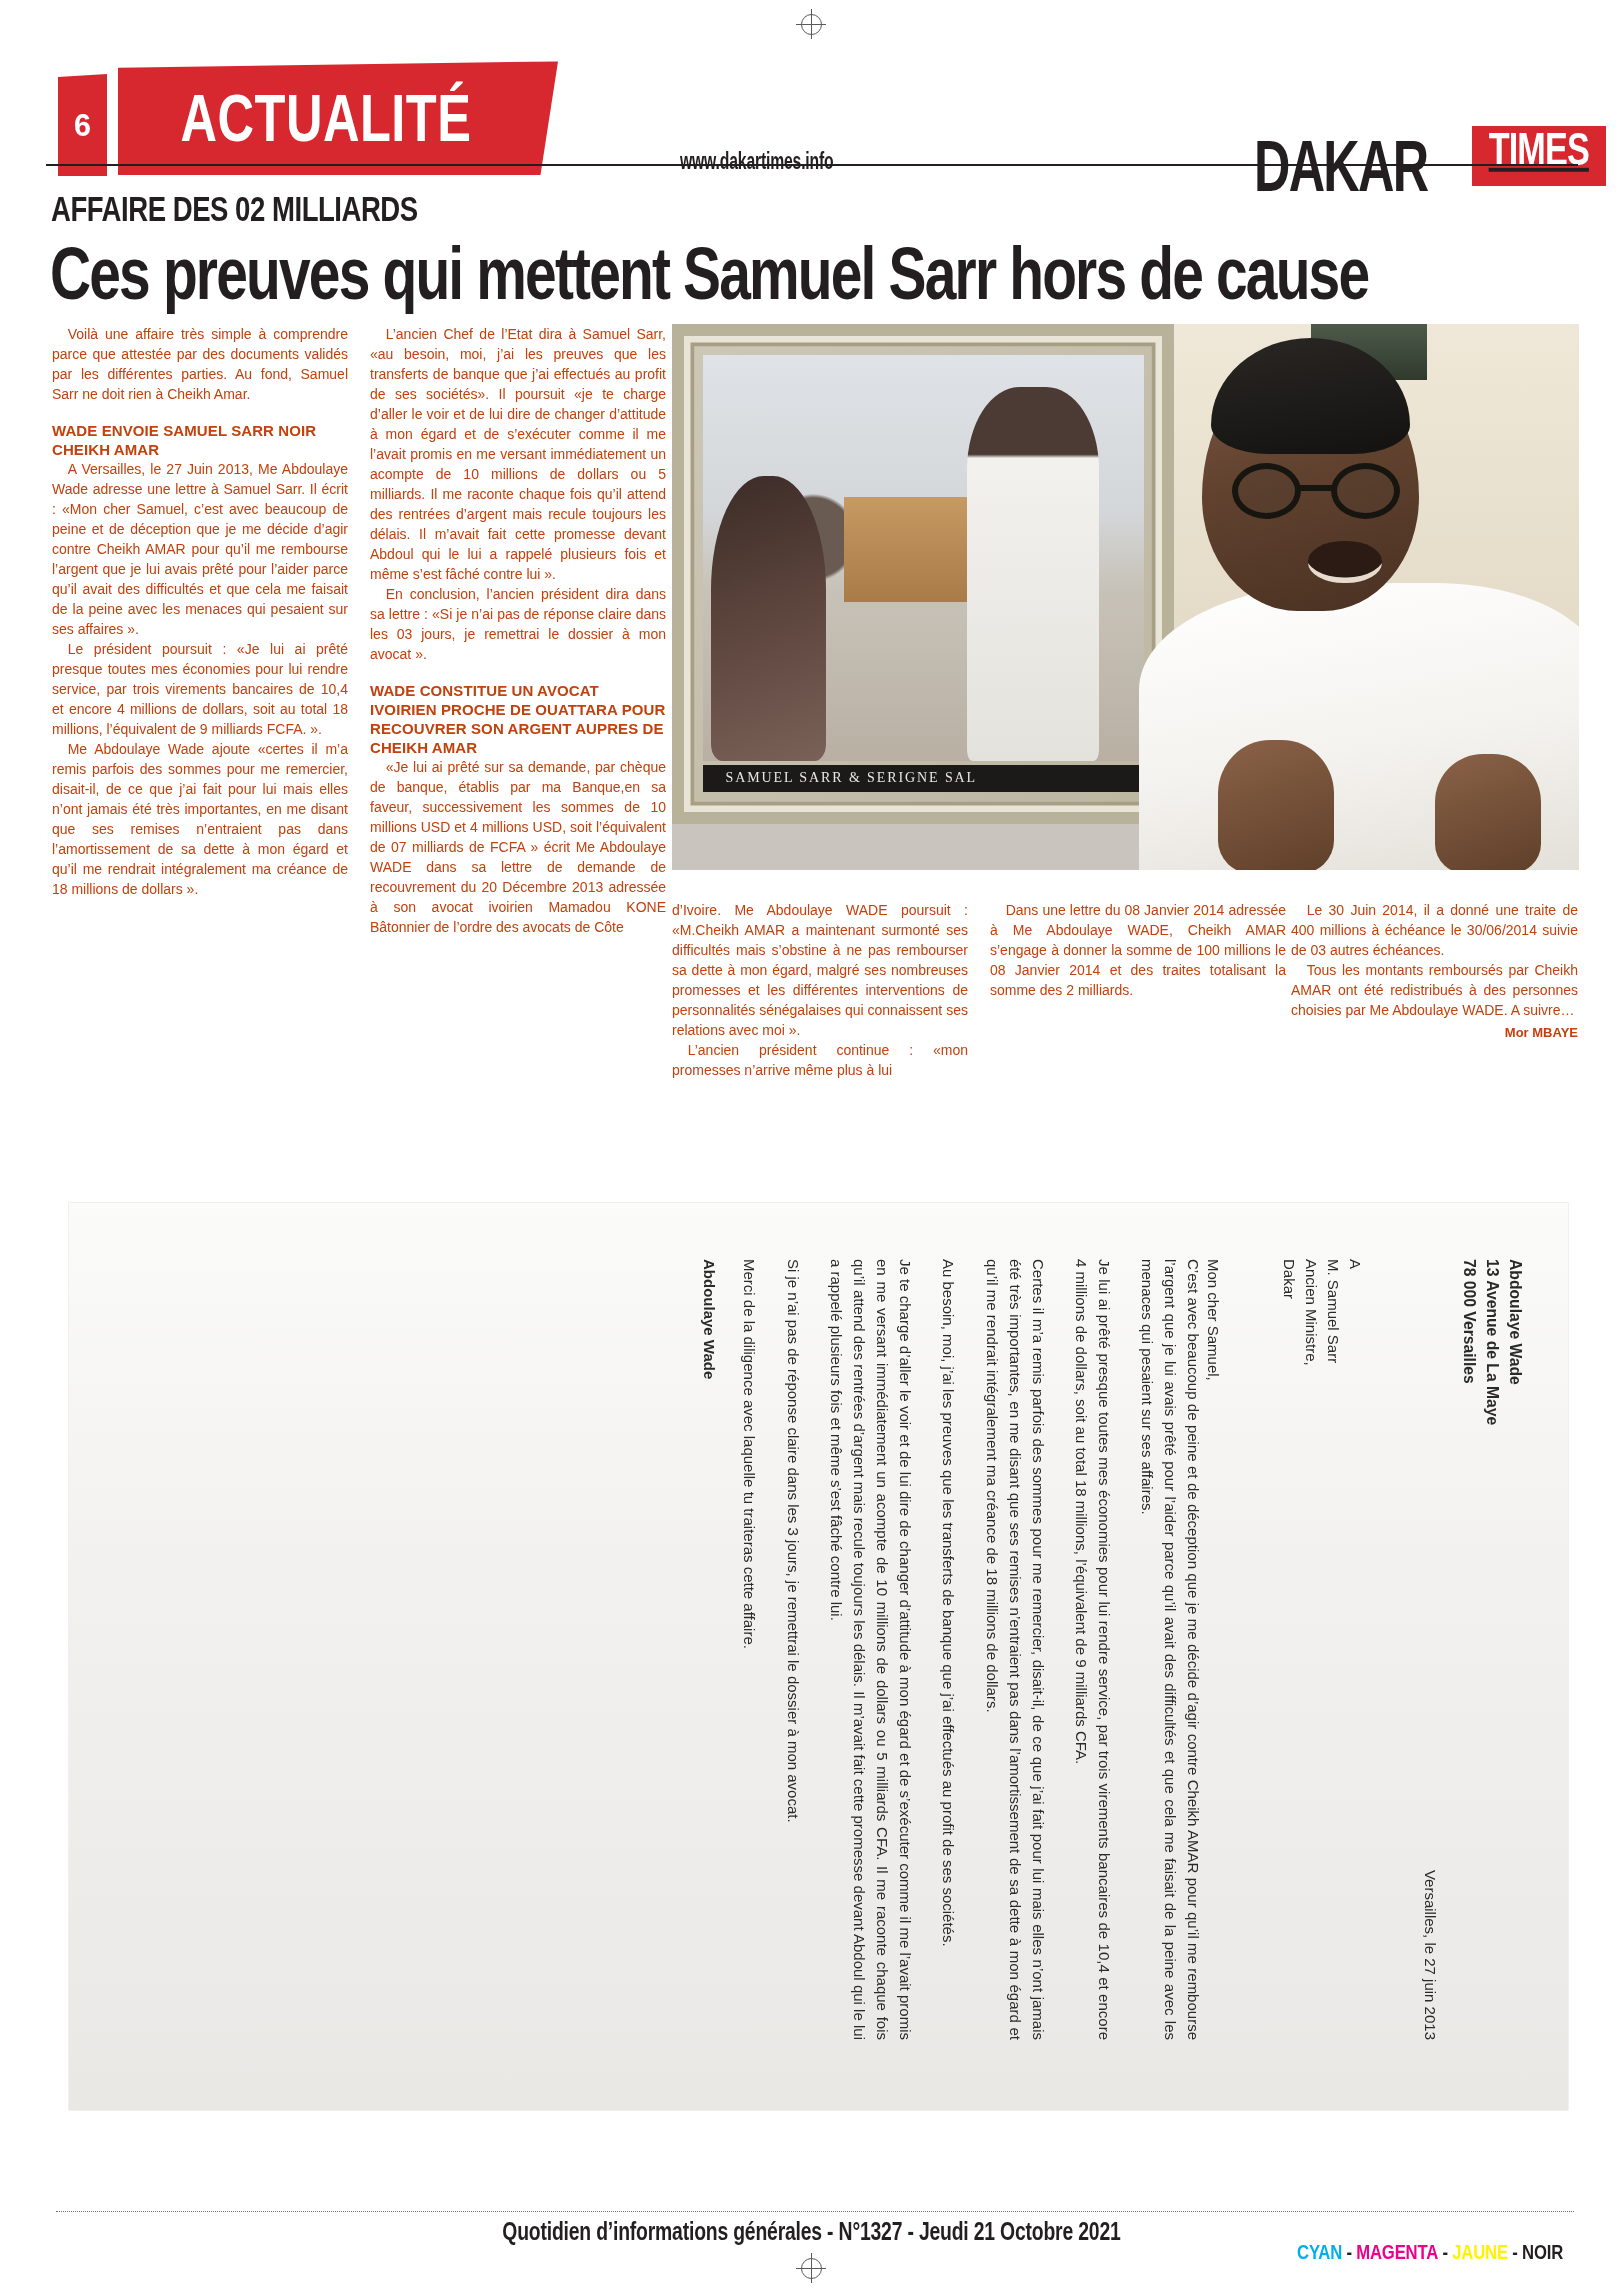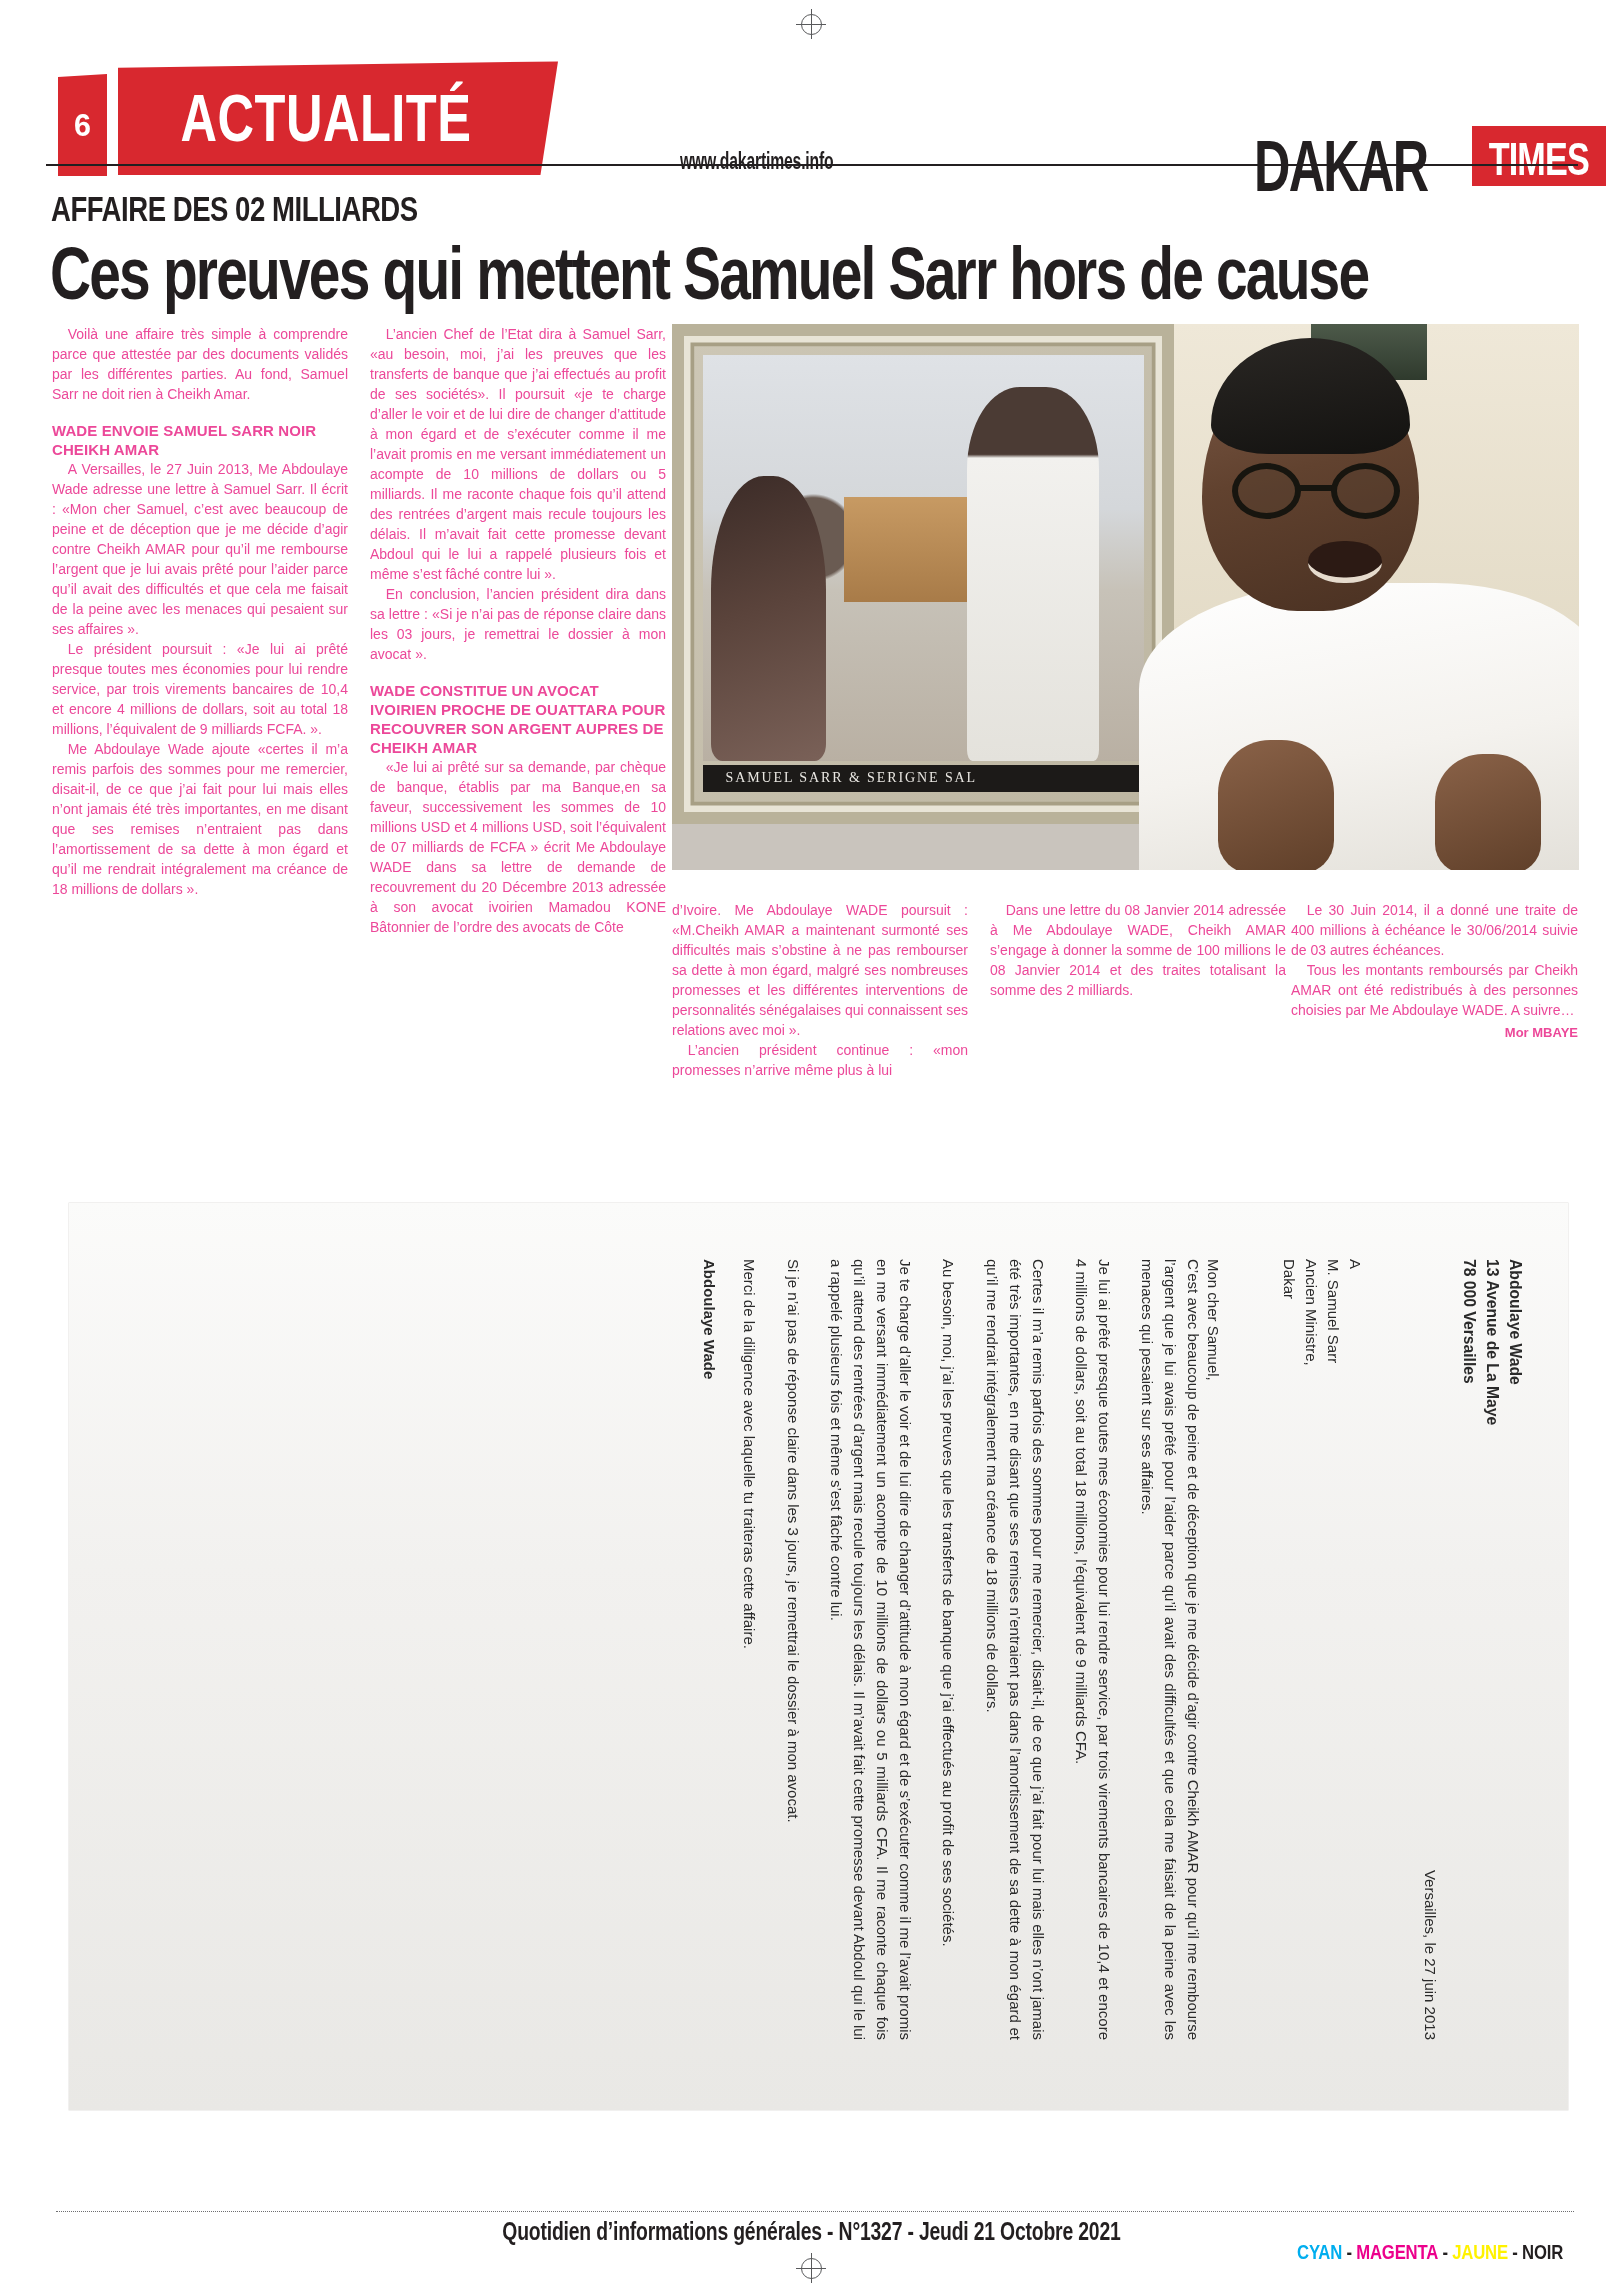--- a/index.html
+++ b/index.html
@@ -106,22 +106,23 @@
     letter-spacing: -1.9px;
     font-family: "Liberation Sans", sans-serif;
   }
   .logo-times-box {
     position: absolute;
     right: 0; top: -1.9px;
     width: 134px; height: 60px;
     background: #d8282f;
     border: 3.2px solid #d8282f;
     box-sizing: border-box;
-    display: flex; align-items: flex-end; justify-content: center;
+    display: flex; align-items: center; justify-content: center;
     overflow: hidden;
+    text-decoration: underline;
   }
   .logo-times {
     font-size: 36px;
     font-weight: 900;
     color: #ffffff;
     line-height: 32px;
     transform: scaleY(1.30) scaleX(0.95);
     transform-origin: center bottom;
     letter-spacing: -0.9px;
     padding-bottom: 1.9px;
@@ -159,21 +160,21 @@
     white-space: nowrap;
     font-family: "Liberation Sans", sans-serif;
   }
 
   
   .col {
     position: absolute;
     font-size: 14px;
     line-height: 20px;
     text-align: justify;
-    color: #ec4899;
+    color: #c2410c;
     font-family: "Liberation Sans", sans-serif;
   }
   .col p { margin: 0; text-indent: 15.7px; }
   .col p.noindent { text-indent: 0; }
   .col h3 {
     margin: 16.7px 0 0 0;
     font-size: 15px;
     line-height: 19px;
     font-weight: 800;
     letter-spacing: 0.1px;

